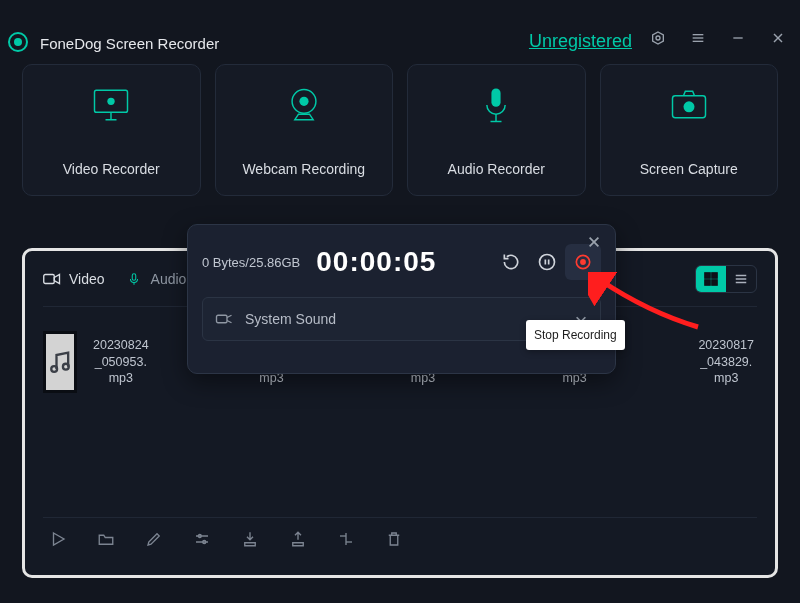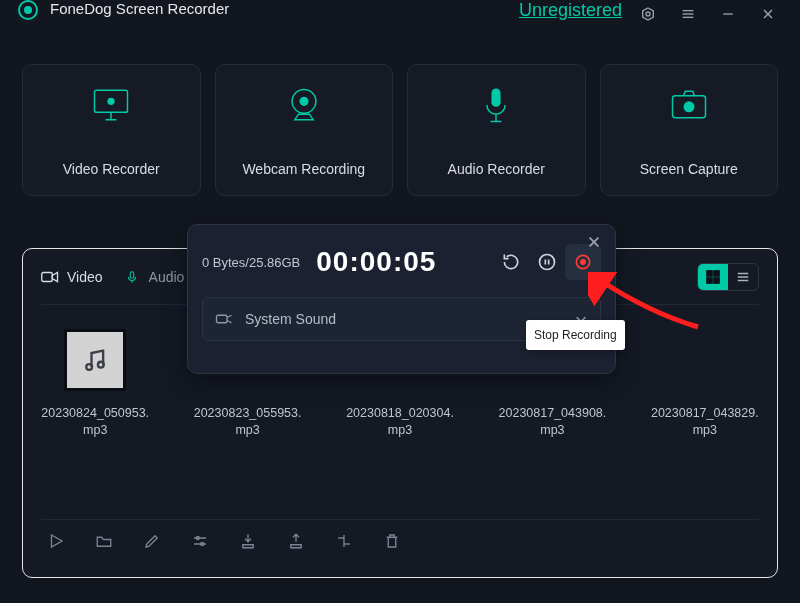--- a/index.html
+++ b/index.html
@@ -7,23 +7,23 @@
   body {
     background: #12161f;
     font-family: -apple-system, "Segoe UI", Arial, sans-serif;
     color: #cfd3da;
     position: relative;
     border-radius: 8px;
   }
   
   .titlebar {
     display: flex;
-    align-items: flex-start;
+    align-items: flex-end;
     height: 52px;
-    padding: 0 18px;
+    padding: 0 8px;
     gap: 12px;
   }
   .logo-badge {
     width: 20px; height: 20px; border-radius: 50%;
     border: 2px solid #00c9a7;
     display: flex; align-items: center; justify-content: center;
   }
   .logo-badge::after{
     content:""; width:8px; height:8px; border-radius:50%;
     background:#00c9a7;
@@ -50,21 +50,21 @@
     background:#151a25;
     display:flex; flex-direction:column; align-items:center; justify-content:center;
     gap:34px; cursor:pointer;
   }
   .mode-icon { width:44px; height:44px; display:flex; align-items:center; justify-content:center; }
   .mode-icon svg{ width:44px; height:44px; stroke:#00c9a7; fill:none; stroke-width:1.6; }
   .mode-label { font-size:14px; color:#d9dde3; }
   
   .library {
     margin: 48px 22px 0; 
-    border:1px solid #e5e5e5; border-radius:10px;
+    border:3px solid #e5e5e5; border-radius:10px;
     background:#141924;
     height: 330px;
     padding: 0 18px 16px;
     display:flex; flex-direction:column;
   }
   .lib-tabs {
     display:flex; align-items:center; height:56px; gap:20px;
     border-bottom:1px solid #202735; position:relative;
   }
   .lib-tab {
@@ -80,21 +80,21 @@
   .view-btn{
     width:30px; height:26px; display:flex; align-items:center; justify-content:center;
     color:#aab1bc; cursor:pointer;
   }
   .view-btn svg{ width:14px; height:14px; stroke:currentColor; fill:currentColor; stroke-width:1.6;}
   .view-btn.active{ background:#00c9a7; color:#0e1118; }
   .lib-grid {
     flex:1; display:flex; gap:44px; padding-top:24px; align-items:flex-start;
   }
   .file-card{
-    width:114px; display:flex; flex-direction:column; align-items:center; gap:14px;
+    width:114px; display:flex; flex-direction:row; align-items:center; gap:14px;
     cursor:pointer;
   }
   .thumb {
     width:62px; height:62px; background:#1d2330; border:3px solid #0a0d13;
     display:flex; align-items:center; justify-content:center;
   }
   .thumb.filled{ background:#d3d3d3; }
   .thumb svg{ width:28px; height:28px; stroke:#555e6d; fill:none; stroke-width:2; }
   .thumb.filled svg{ stroke:#3b3f47; }
   .fname{ font-size:12.5px; color:#bfc5cf; text-align:center; line-height:1.35; word-break:break-all; }

